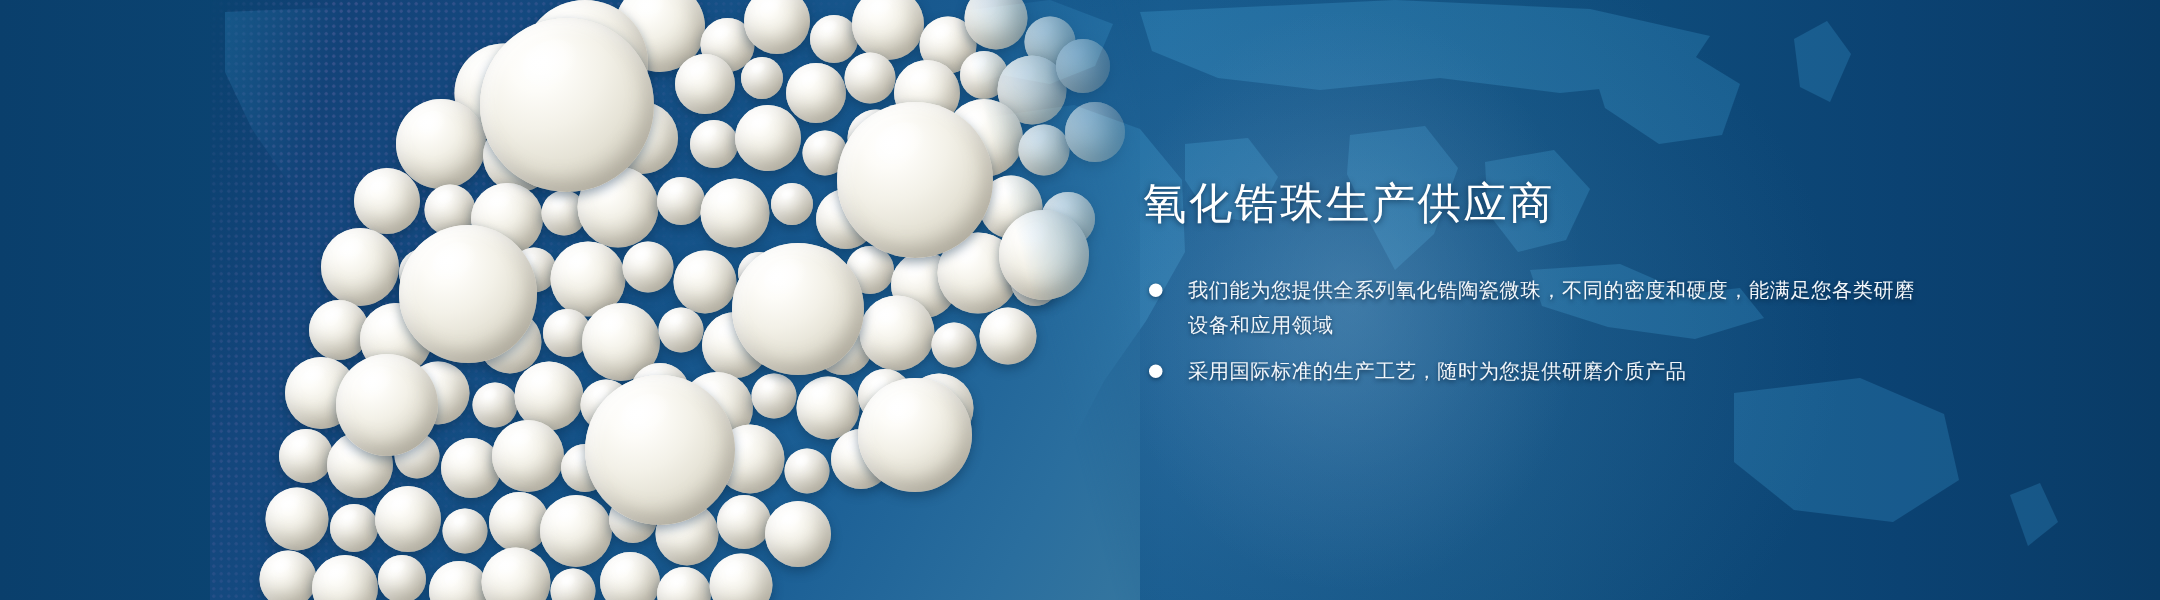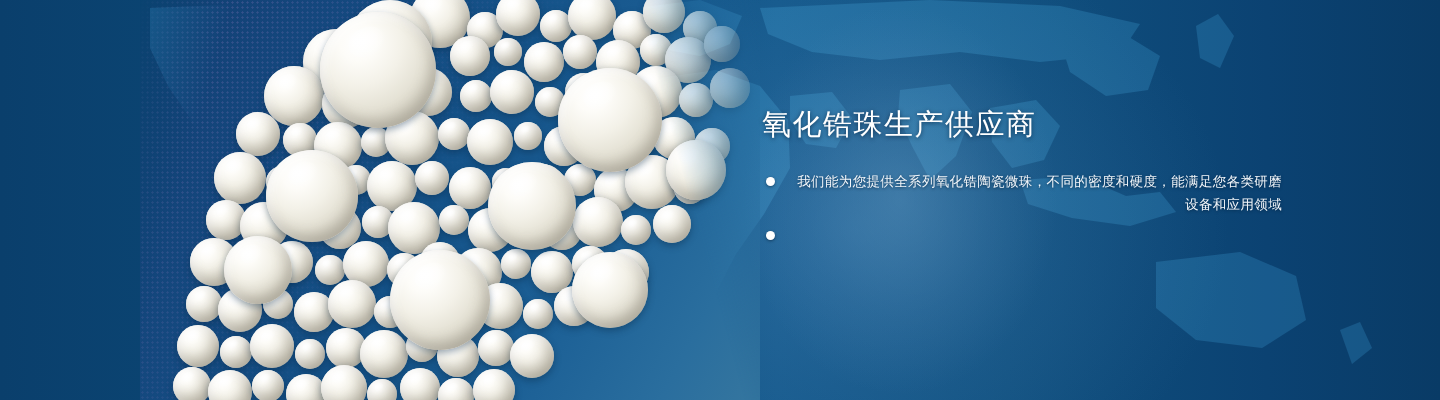--- a/index.html
+++ b/index.html
@@ -131,40 +131,39 @@
     width: 34%; height: 26%;
     border-radius: 50%;
     background: radial-gradient(ellipse at 40% 40%, rgba(255,255,255,0.96), rgba(255,255,255,0) 72%);
     transform: rotate(-22deg);
   }
 
   
 
   .content {
     position: absolute;
-    left: 762px; top: 104px;
+    left: 762px; top: 116px;
     width: 520px;
   }
 
   .headline {
     margin: 0;
     font-size: 29px;
     line-height: 40px;
     font-weight: normal;
     letter-spacing: 1.5px;
     color: #ffffff;
     text-shadow: 0 1px 4px rgba(4,30,56,0.75);
     white-space: nowrap;
   }
 
   .bullets {
     list-style: none;
     margin: 26px 0 0 0;
     padding: 0;
-    text-align: right;
   }
 
   .bullet {
     position: relative;
     padding-left: 30px;
     margin-bottom: 8px;
     font-size: 13.5px;
     line-height: 23px;
     color: #f2f6fa;
     letter-spacing: 0.35px;
@@ -353,17 +352,18 @@
   <div class="content">
     <h1 class="headline">氧化锆珠生产供应商</h1>
 
     <ul class="bullets">
       <li class="bullet">
         <span class="bullet-dot"></span>
         <span>我们能为您提供全系列氧化锆陶瓷微珠，不同的密度和硬度，能满足您各类研磨设备和应用领域</span>
       </li>
       <li class="bullet">
         <span class="bullet-dot"></span>
+        <span>采用国际标准的生产工艺，随时为您提供研磨介质产品</span>
       </li>
     </ul>
   </div>
 
 </div>
 
 </body></html>

